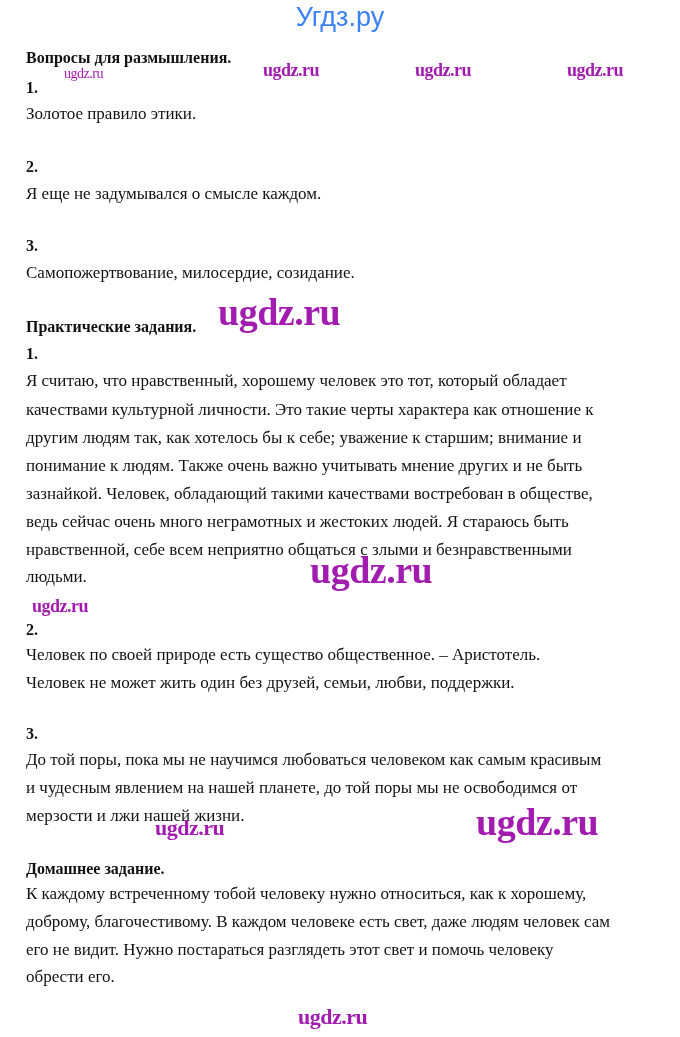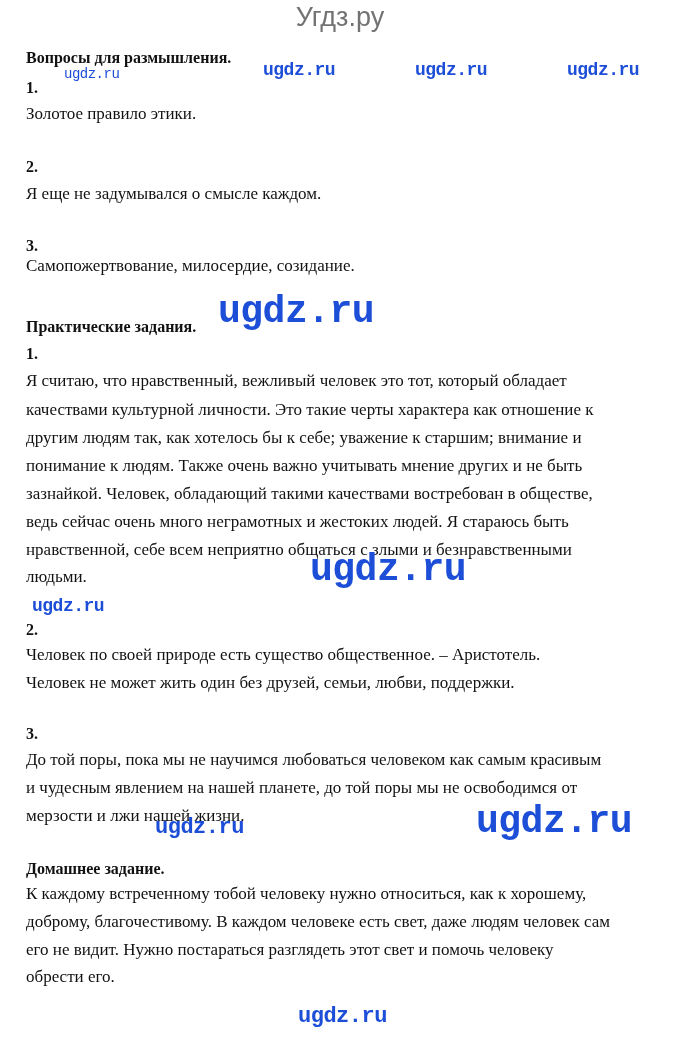--- a/index.html
+++ b/index.html
@@ -1,51 +1,51 @@
 <!DOCTYPE html>
 <html><head>
 <meta charset="utf-8">
 <style>
   html, body { margin: 0; padding: 0; background: #ffffff; }
   body { width: 680px; height: 1037px; position: relative; overflow: hidden; color: #111; }
   .site-title {
     position: absolute; left: 0; width: 680px; top: 2px; text-align: center;
-    font-family: "Liberation Sans", sans-serif; font-size: 27px; color: #737373;
+    font-family: "Liberation Sans", sans-serif; font-size: 27px; color: #3b82f6;
   }
   .doc { position: absolute; left: 26px; top: 0; width: 640px;
     font-family: "Liberation Serif", serif; font-size: 17px; line-height: 28px; }
   .abs { position: absolute; white-space: nowrap; }
   .heading { font-weight: bold; font-size: 16px; }
   .num { font-weight: bold; font-size: 16px; }
-  .wm { position: absolute; font-family: Liberation Mono, monospace; font-weight: bold; color: #1d4ed8; white-space: nowrap; letter-spacing: -0.5px; }
+  .wm { position: absolute; font-family: Liberation Serif, serif; font-weight: bold; color: #a21caf; white-space: nowrap; letter-spacing: -0.5px; }
   .wm-s { font-size: 18px; }
   .wm-xs { font-size: 14px; font-weight: normal; }
   .wm-l { font-size: 38px; }
   .wm-m { font-size: 22px; }
 </style>
 </head>
 <body>
 
 <div class="site-title">Угдз.ру</div>
 
 <div class="doc">
 
   <div class="abs heading" style="top:44px">Вопросы для размышления.</div>
   <div class="abs num" style="top:74px">1.</div>
   <div class="abs" style="top:100px">Золотое правило этики.</div>
 
   <div class="abs num" style="top:153px">2.</div>
   <div class="abs" style="top:180px">Я еще не задумывался о смысле каждом.</div>
 
   <div class="abs num" style="top:232px">3.</div>
-  <div class="abs" style="top:252px">Самопожертвование, милосердие, созидание.</div>
+  <div class="abs" style="top:259px">Самопожертвование, милосердие, созидание.</div>
 
   <div class="abs heading" style="top:313px">Практические задания.</div>
   <div class="abs num" style="top:340px">1.</div>
-  <div class="abs" style="top:367px">Я считаю, что нравственный, вежливый человек это тот, который обладает</div>
+  <div class="abs" style="top:367px">Я считаю, что нравственный, хорошему человек это тот, который обладает</div>
   <div class="abs" style="top:396px">качествами культурной личности. Это такие черты характера как отношение к</div>
   <div class="abs" style="top:424px">другим людям так, как хотелось бы к себе; уважение к старшим; внимание и</div>
   <div class="abs" style="top:452px">понимание к людям. Также очень важно учитывать мнение других и не быть</div>
   <div class="abs" style="top:480px">зазнайкой. Человек, обладающий такими качествами востребован в обществе,</div>
   <div class="abs" style="top:508px">ведь сейчас очень много неграмотных и жестоких людей. Я стараюсь быть</div>
   <div class="abs" style="top:536px">нравственной, себе всем неприятно общаться с злыми и безнравственными</div>
   <div class="abs" style="top:563px">людьми.</div>
 
   <div class="abs num" style="top:616px">2.</div>
   <div class="abs" style="top:641px">Человек по своей природе есть существо общественное. – Аристотель.</div>

